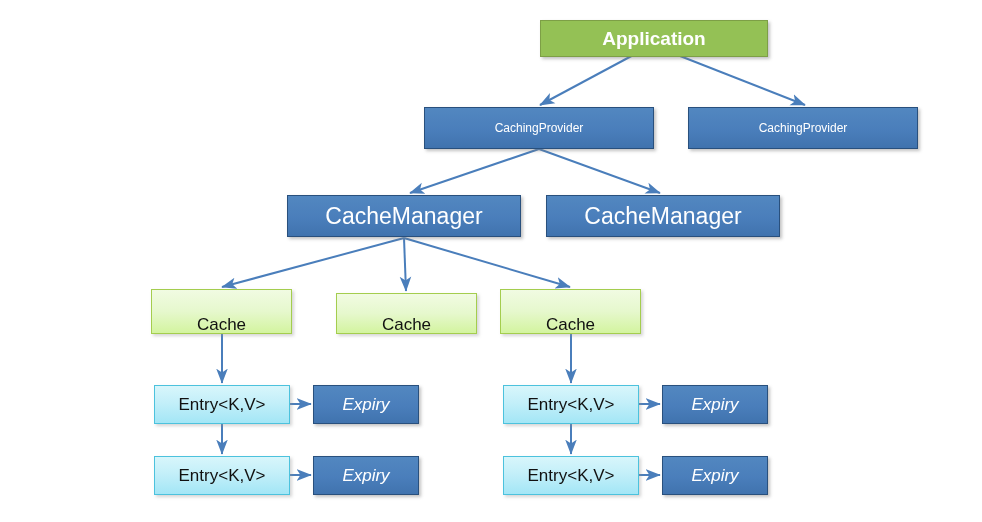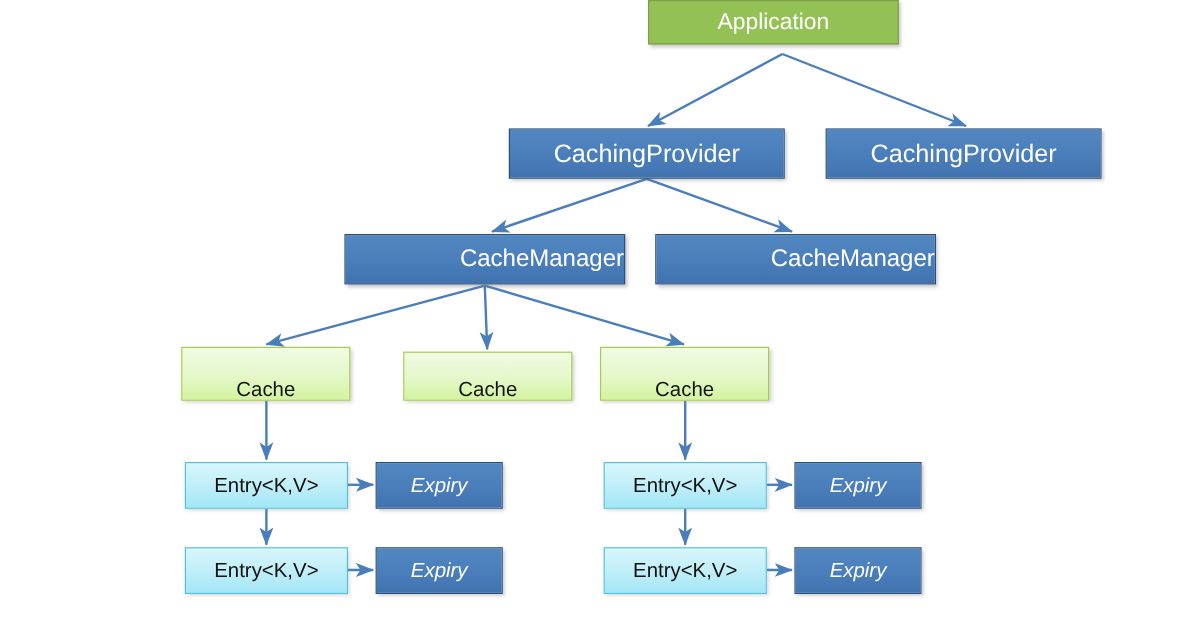--- a/index.html
+++ b/index.html
@@ -45,22 +45,22 @@
     font-size: 19px;
     box-shadow: 2px 2px 3px rgba(120,120,120,0.45);
   }
   
   .node-blue {
     background: linear-gradient(to bottom, #5287c0 0%, #4a7ebb 55%, #4073ae 100%);
     border: 1.5px solid #29507d;
     color: #ffffff;
     box-shadow: 2px 2px 3px rgba(120,120,120,0.45);
   }
-  .node-provider { font-size: 21px; text-align: center; }
-  .node-manager  { font-size: 20px; justify-content: flex-end; }
+  .node-provider { font-size: 12px; text-align: center; }
+  .node-manager  { font-size: 23px; }
   .node-expiry   { font-size: 17px; font-style: italic; }
   
   .node-cache {
     background: linear-gradient(to bottom, #f1fbe2 0%, #e6f8cd 50%, #d3f49f 100%);
     border: 1.5px solid #a4cd4e;
     color: #111111;
     font-size: 17px;
     box-shadow: 2px 2px 3px rgba(150,150,150,0.40);
     align-items: flex-end;
   }
@@ -102,21 +102,21 @@
         <line x1="222" y1="424" x2="222" y2="454" stroke="#4a7ebb" stroke-width="2" marker-end="url(#arrowhead)"></line>
         <line x1="571" y1="424" x2="571" y2="454" stroke="#4a7ebb" stroke-width="2" marker-end="url(#arrowhead)"></line>
         <line x1="290" y1="404" x2="311" y2="404" stroke="#4a7ebb" stroke-width="2" marker-end="url(#arrowhead)"></line>
         <line x1="290" y1="475" x2="311" y2="475" stroke="#4a7ebb" stroke-width="2" marker-end="url(#arrowhead)"></line>
         <line x1="639" y1="404" x2="660" y2="404" stroke="#4a7ebb" stroke-width="2" marker-end="url(#arrowhead)"></line>
         <line x1="639" y1="475" x2="660" y2="475" stroke="#4a7ebb" stroke-width="2" marker-end="url(#arrowhead)"></line>
       </g>
   </svg>
 
   <div id="nodes-group">
-      <div class="node node-app " style="left: 540px; top: 0; width: 209px; height: 37px;">
+      <div class="node node-app " style="left: 540px; top: 20px; width: 228px; height: 37px; font-weight: bold;">
         <span class="node-label">Application</span>
       </div>
       <div class="node node-blue node-provider" style="left: 424px; top: 107px; width: 230px; height: 42px;">
         <span class="node-label">CachingProvider</span>
       </div>
       <div class="node node-blue node-provider" style="left: 688px; top: 107px; width: 230px; height: 42px;">
         <span class="node-label">CachingProvider</span>
       </div>
       <div class="node node-blue node-manager" style="left: 287px; top: 195px; width: 234px; height: 42px;">
         <span class="node-label">CacheManager</span>

